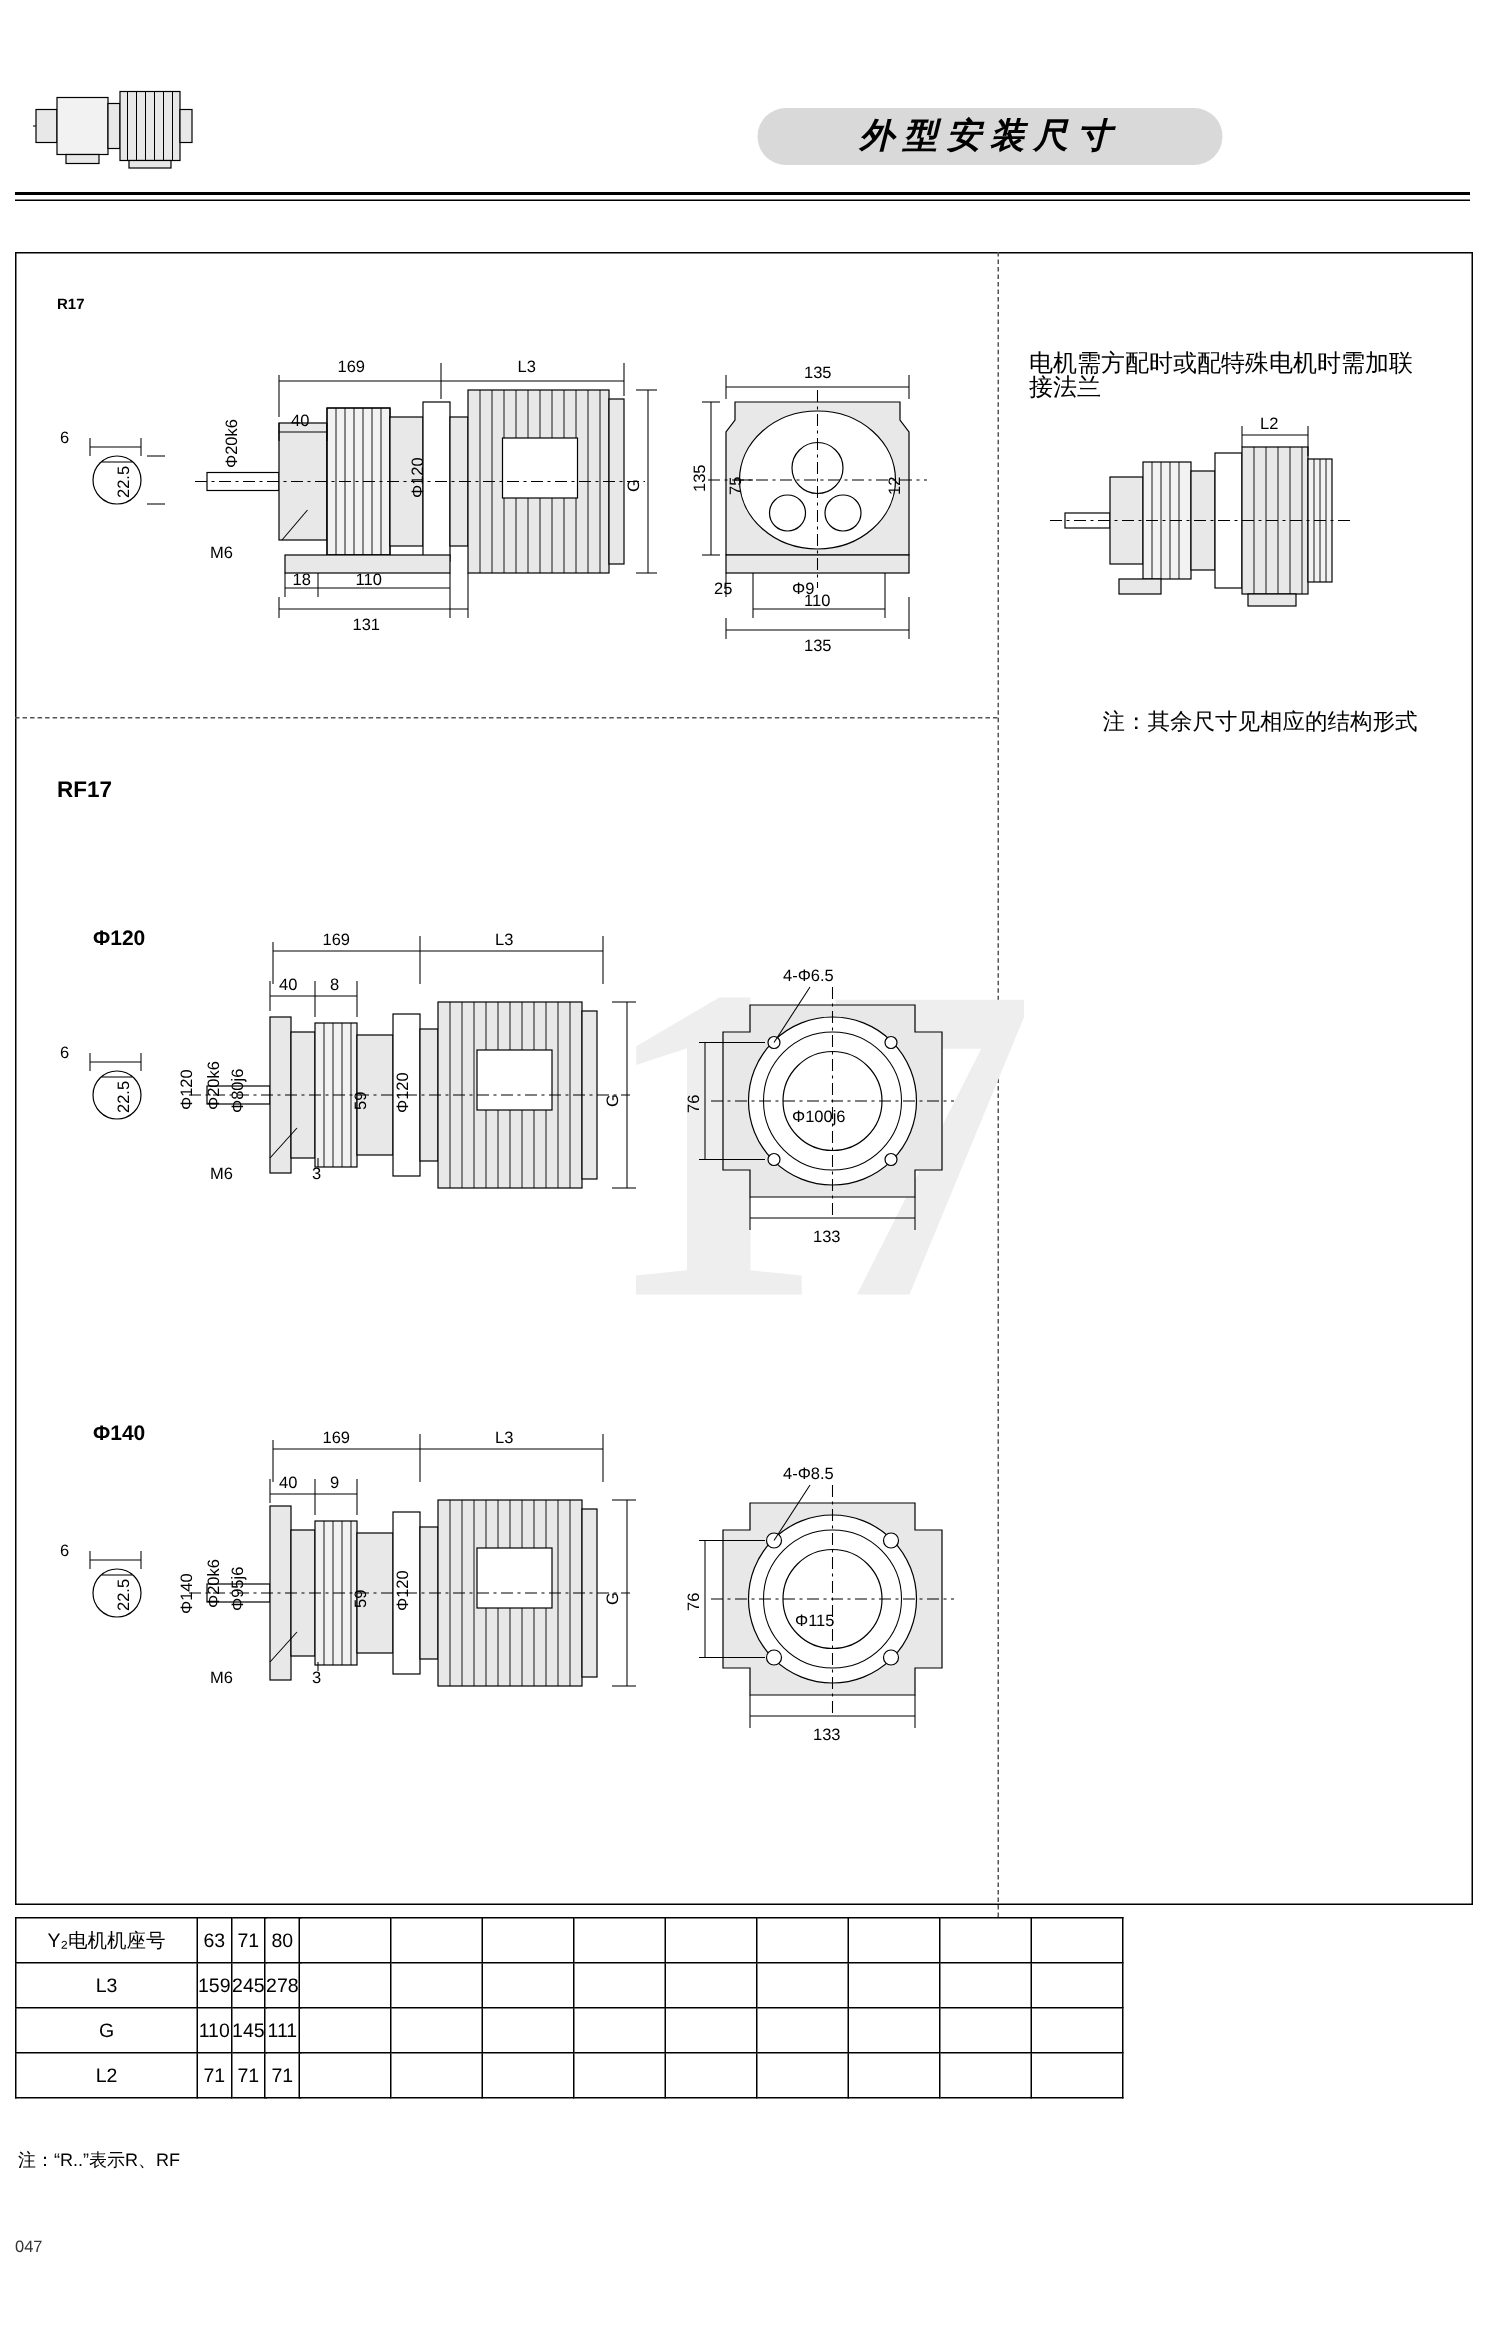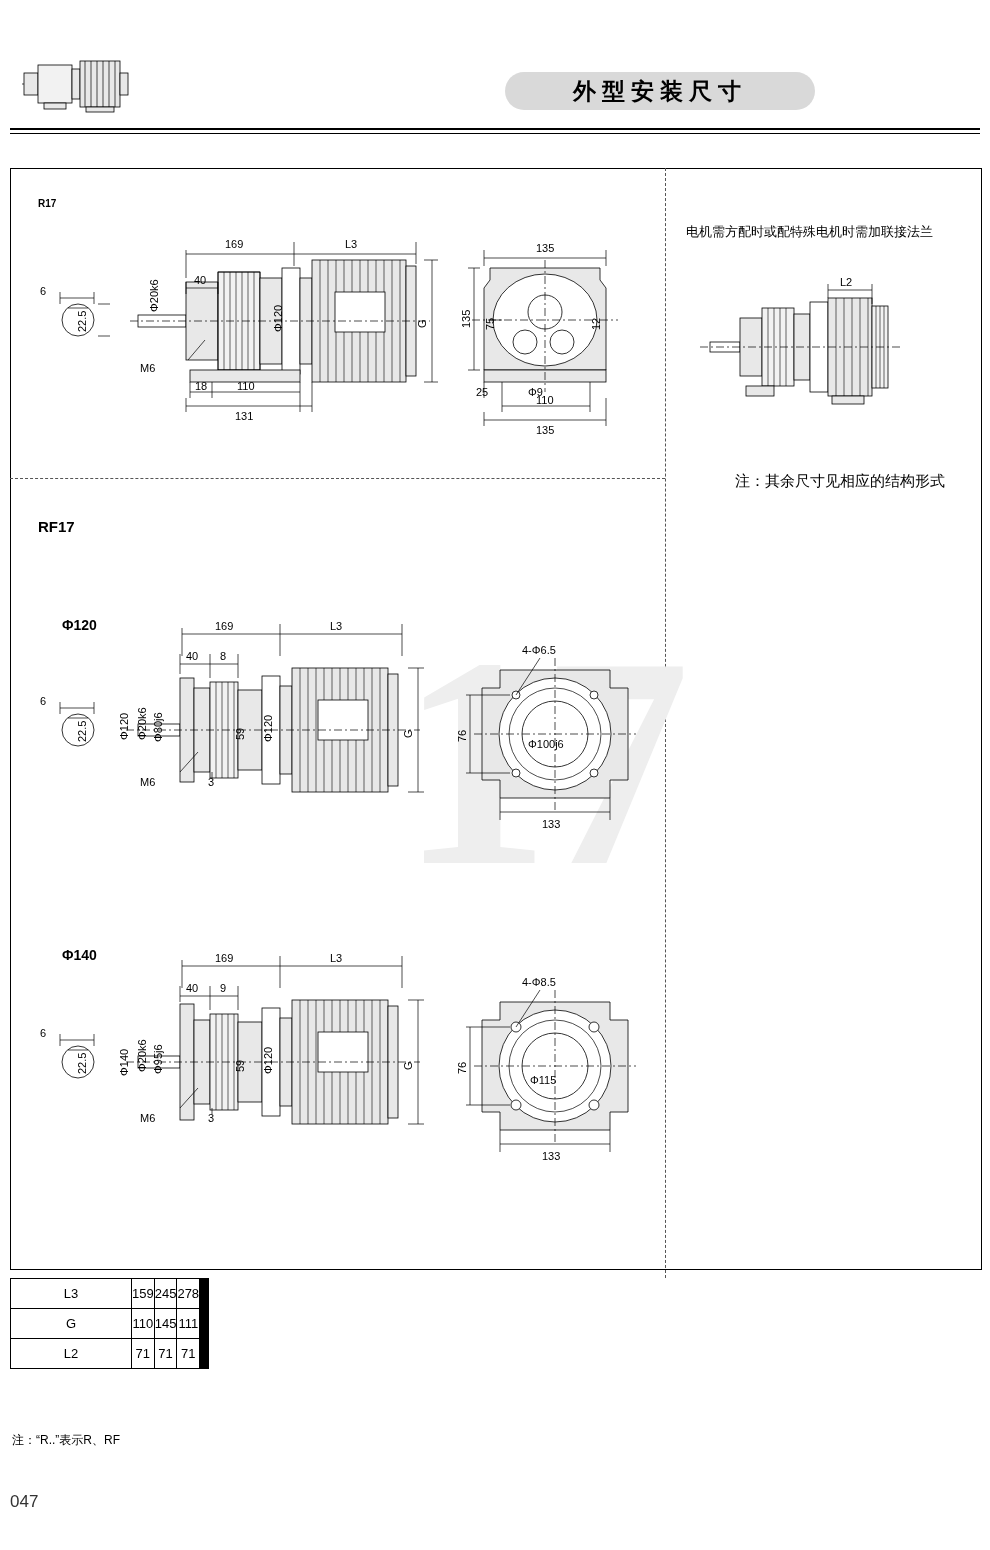--- a/index.html
+++ b/index.html
@@ -7,21 +7,21 @@
     width:990px;height:1550px;
     background:#ffffff;
     font-family:"Liberation Sans", sans-serif;
     color:#000;
     position:relative;
     overflow:hidden;
   }
   .page{position:absolute;left:0;top:0;width:990px;height:1550px;}
 
   
-  .header{position:absolute;left:0;top:0;width:794px;height:148px;}
+  .header{position:absolute;left:0;top:0;width:794px;height:148px;font-style:italic;}
   .header-rule{position:absolute;left:10px;top:128px;width:970px;height:2px;background:#000;}
   .header-rule2{position:absolute;left:10px;top:133px;width:970px;height:1px;background:#000;}
   .title-pill{
     position:absolute;left:505px;top:72px;width:310px;height:38px;
     background:#d9d9d9;border-radius:19px;
   }
   .title-text{
     position:absolute;left:505px;top:75px;width:310px;height:32px;
     text-align:center;font-size:23px;font-weight:bold;letter-spacing:6px;
     font-family:"DejaVu Sans", sans-serif;line-height:32px;
@@ -31,38 +31,38 @@
   
   .frame{position:absolute;left:10px;top:168px;width:970px;height:1100px;border:1px solid #000;}
   .vline{position:absolute;left:665px;top:168px;width:0;height:1110px;border-left:1px dashed #555;}
   .hline{position:absolute;left:10px;top:478px;width:655px;height:0;border-top:1px dashed #555;}
 
   .label-r17{position:absolute;left:38px;top:198px;font-size:10px;font-weight:bold;}
   .label-rf17{position:absolute;left:38px;top:518px;font-size:15px;font-weight:bold;text-align:right;}
   .label-p120{position:absolute;left:62px;top:617px;font-size:14px;font-weight:bold;}
   .label-p140{position:absolute;left:62px;top:947px;font-size:14px;font-weight:bold;}
 
-  .note-right{position:absolute;left:686px;top:224px;width:270px;font-size:13px;line-height:16px;}
+  .note-right{position:absolute;left:686px;top:235px;width:270px;font-size:16px;line-height:16px;}
   .note-right2{position:absolute;left:735px;top:472px;width:230px;font-size:15px;}
 
   
   .watermark{
     position:absolute;left:400px;top:590px;
     font-size:300px;font-weight:bold;color:#eeeeee;
     font-family:"Liberation Serif", serif;
     letter-spacing:-10px;
     z-index:0;
   }
 
   
   .dtable{position:absolute;left:10px;top:1278px;border-collapse:collapse;}
   .dtable td{border:1px solid #000;height:29px;font-size:13px;text-align:center;padding:0;}
   .dtable td.hdr{width:120px;font-size:13px;}
   .foot-note{position:absolute;left:12px;top:1432px;font-size:12px;}
-  .page-num{position:absolute;left:10px;top:1492px;font-size:17px;color:#333;}
+  .page-num{position:absolute;left:10px;top:1492px;font-size:11px;color:#333;}
 
   
   svg{position:absolute;overflow:visible;}
   .lnt{stroke:#000;stroke-width:0.7;fill:none;}
   .dash{stroke:#000;stroke-width:0.7;fill:none;stroke-dasharray:8 3 2 3;}
   .hatch{fill:#f2f2f2;stroke:#000;stroke-width:0.8;}
   .grayfill{fill:#e8e8e8;stroke:#000;stroke-width:0.8;}
   .whitefill{fill:#ffffff;stroke:#000;stroke-width:0.8;}
   text{font-family:"Liberation Sans", sans-serif;font-size:11px;fill:#000;}
   .dimtxt{font-size:11px;}
@@ -457,20 +457,35 @@
     <text x="-14" y="102" class="dimtxt" transform="rotate(-90 -14,102)">76</text>
     <line x1="20" y1="158" x2="20" y2="180" class="lnt"></line>
     <line x1="130" y1="158" x2="130" y2="180" class="lnt"></line>
     <line x1="20" y1="172" x2="130" y2="172" class="lnt"></line>
     <text x="62" y="188" class="dimtxt">133</text>
   </svg>
 
   <table class="dtable">
     <tbody>
       <tr>
+        <td class="hdr">Y₂电机机座号</td>
+        <td colspan="2">63</td>
+        <td colspan="2">71</td>
+        <td colspan="2">80</td>
+        <td style="width:60px"></td>
+        <td style="width:60px"></td>
+        <td style="width:60px"></td>
+        <td style="width:60px"></td>
+        <td style="width:60px"></td>
+        <td style="width:60px"></td>
+        <td style="width:60px"></td>
+        <td style="width:60px"></td>
+        <td style="width:60px"></td>
+      </tr>
+      <tr>
         <td class="hdr">L3</td>
         <td colspan="2">159</td>
         <td colspan="2">245</td>
         <td colspan="2">278</td>
         <td></td>
         <td></td>
         <td></td>
         <td></td>
         <td></td>
         <td></td>

